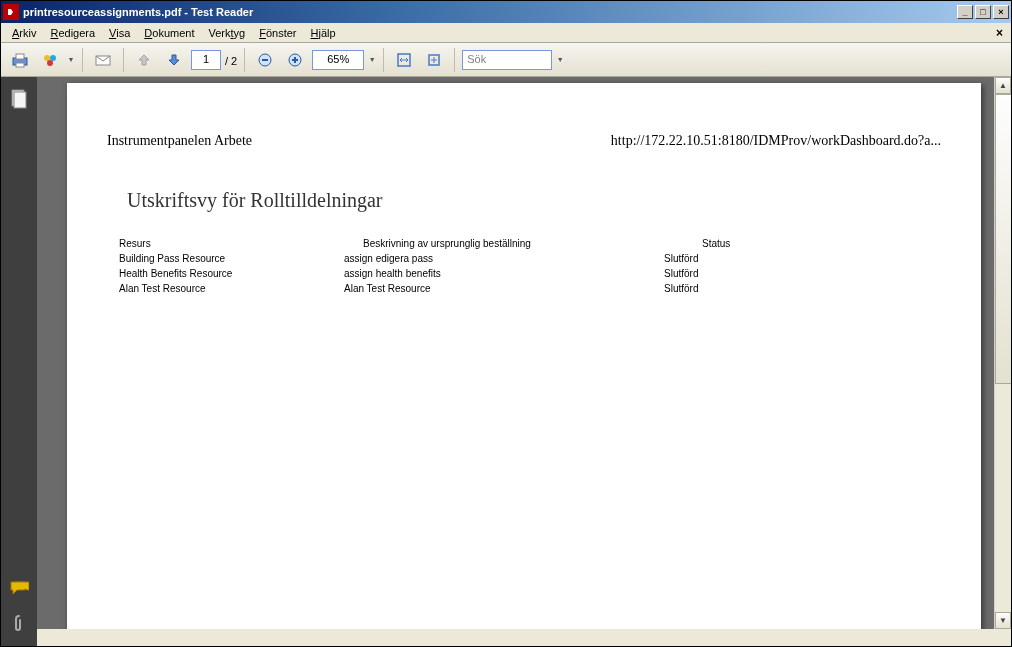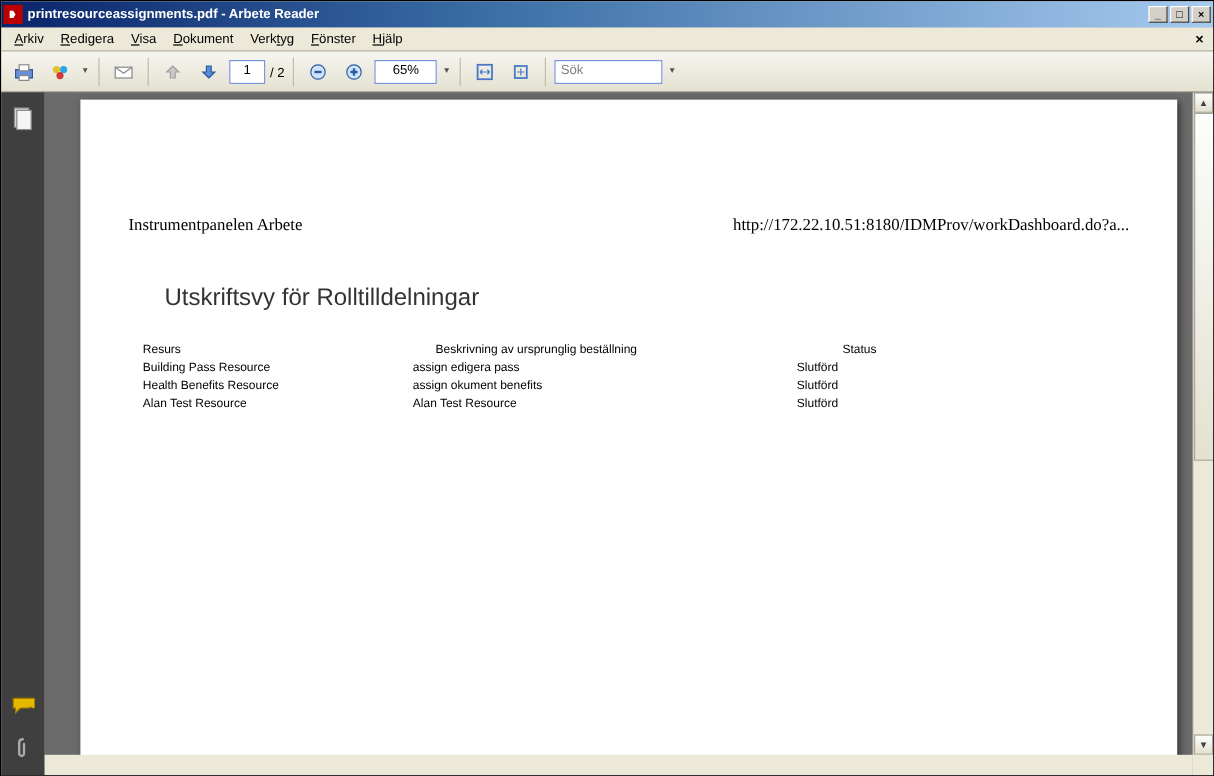--- a/index.html
+++ b/index.html
@@ -167,28 +167,27 @@
   box-shadow: 2px 2px 6px rgba(0,0,0,0.5);
   padding: 50px 40px;
   font-family: "Times New Roman", serif;
   color: #000;
 }
 .page .header-row {
   display: flex;
   justify-content: space-between;
   font-size: 14px;
   margin-bottom: 40px;
-  margin-top: 48px;
 }
 .page .doc-title {
   font-size: 20px;
   color: #333;
-  font-family: Liberation Sans, sans-serif;
+  font-family: Liberation Serif, serif;
   margin-bottom: 24px;
-  margin-left: 30px;
+  margin-left: 20px;
 }
 .page .table {
   font-family: Tahoma, Arial, sans-serif;
   font-size: 10px;
   margin-left: 12px;
 }
 .page .table .row { display: flex; line-height: 15px; }
 .page .table .col1 { width: 225px; }
 .page .table .col2 { width: 320px; }
 .page .table .col3 { width: 120px; }
@@ -238,21 +237,21 @@
 </head>
 <body>
 
 <div class="titlebar">
   <div class="app-icon">
     <svg width="12" height="12" viewBox="0 0 12 12">
         <rect width="12" height="12" fill="#b00"></rect>
         <path d="M3 3h3l2 3-2 3H3z" fill="#fff"></path>
       </svg>
   </div>
-  <div class="title-text">printresourceassignments.pdf - Arbete Reader</div>
+  <div class="title-text">printresourceassignments.pdf - Test Reader</div>
   <div class="win-btns">
     <div class="win-btn">_</div>
     <div class="win-btn">□</div>
     <div class="win-btn">×</div>
   </div>
 </div>
 
 <div class="menubar">
   <div class="menu-item"><span class="ul">A</span>rkiv</div>
   <div class="menu-item"><span class="ul">R</span>edigera</div>
@@ -370,21 +369,21 @@
           <div class="col2">Beskrivning av ursprunglig beställning</div>
           <div class="col3">Status</div>
         </div>
         <div class="row">
           <div class="col1">Building Pass Resource</div>
           <div class="col2">assign edigera pass</div>
           <div class="col3">Slutförd</div>
         </div>
         <div class="row">
           <div class="col1">Health Benefits Resource</div>
-          <div class="col2">assign okument benefits</div>
+          <div class="col2">assign health benefits</div>
           <div class="col3">Slutförd</div>
         </div>
         <div class="row">
           <div class="col1">Alan Test Resource</div>
           <div class="col2">Alan Test Resource</div>
           <div class="col3">Slutförd</div>
         </div>
       </div>
     </div>
 

